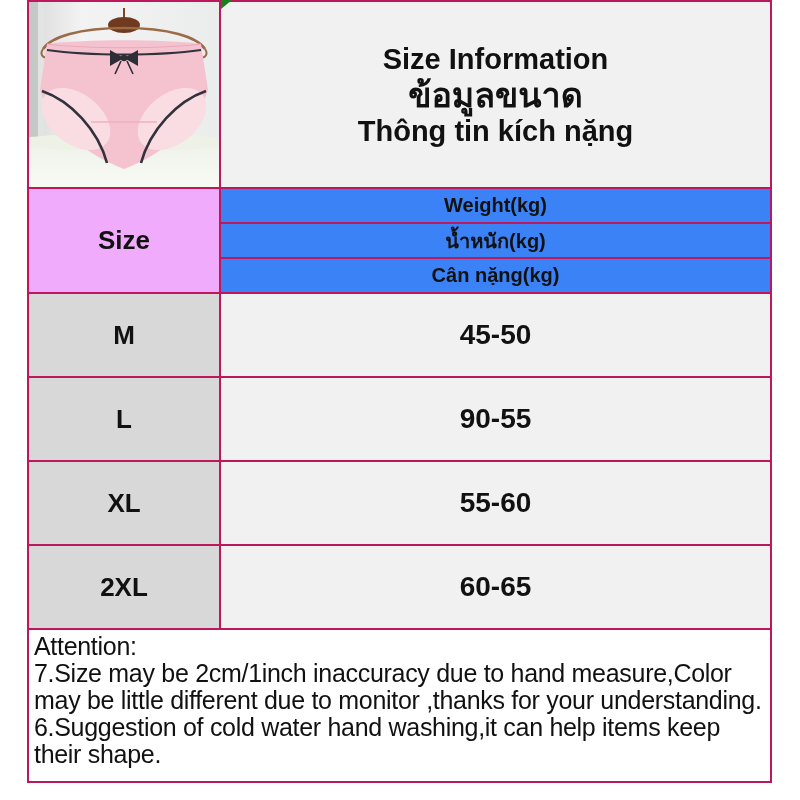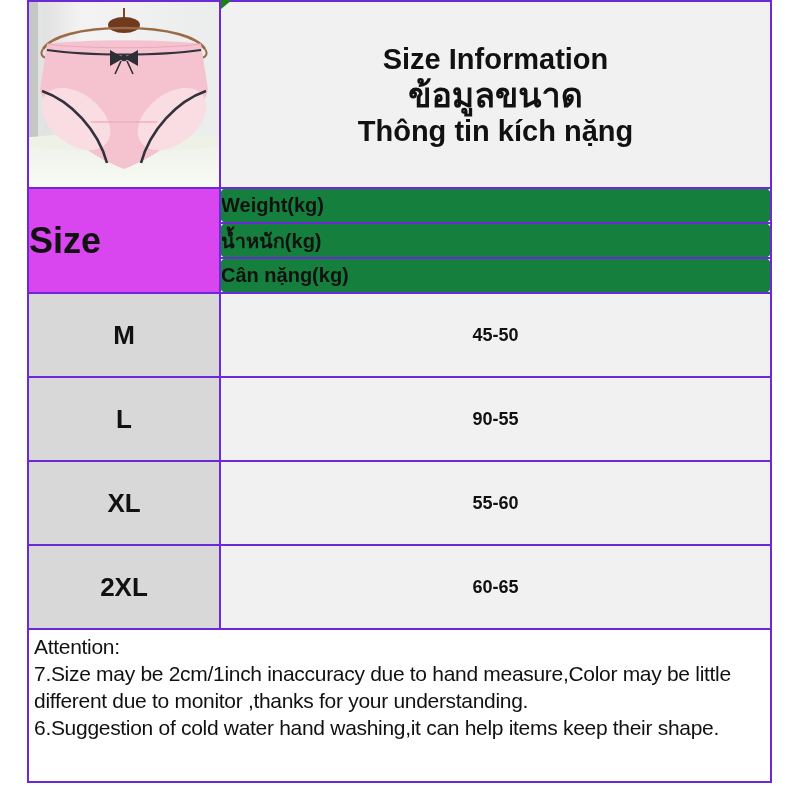--- a/index.html
+++ b/index.html
@@ -1,38 +1,38 @@
 <!DOCTYPE html>
 <html><head>
 <meta charset="utf-8">
 <style>
   html,body{margin:0;padding:0;width:800px;height:800px;background:#ffffff;overflow:hidden;
     font-family:"Liberation Sans","DejaVu Sans",sans-serif;color:#111;}
   .sheet{position:absolute;left:27px;top:0;width:745px;}
   table.size-table{border-collapse:collapse;width:745px;table-layout:fixed;}
-  td{border:2px solid #6d28d9;padding:0;overflow:hidden;}
+  td{border:2px solid #be185d;padding:0;overflow:hidden;}
   
   .cell-image{width:190px;height:185px;background:#eee;}
   .cell-image svg{display:block;width:100%;height:100%;}
   .cell-title{background:#f1f1f1;text-align:center;vertical-align:middle;}
   .title-en,.title-vi{font-size:29px;font-weight:bold;line-height:36px;}
   .title-th{font-size:34px;font-weight:bold;line-height:36px;}
   
-  .cell-size-header{background:#d946ef;vertical-align:middle;
-    font-size:36px;font-weight:bold;}
-  .cell-wh{background:#15803d;vertical-align:middle;
-    font-size:20px;font-weight:bold;height:33px;border-radius:7px;}
+  .cell-size-header{background:#f0abfc;text-align:center;vertical-align:middle;
+    font-size:26px;font-weight:bold;}
+  .cell-wh{background:#3b82f6;text-align:center;vertical-align:middle;
+    font-size:20px;font-weight:bold;height:33px;}
   
   .cell-size{background:#d8d8d8;text-align:center;vertical-align:middle;
     font-size:26px;font-weight:bold;height:82px;}
   .cell-val{background:#f1f1f1;text-align:center;vertical-align:middle;
-    font-size:18px;font-weight:bold;}
+    font-size:28px;font-weight:bold;}
   
   .cell-footer{background:#ffffff;vertical-align:top;height:148px;
-    padding:3px 0 0 5px;font-size:21px;letter-spacing:-0.3px;line-height:27px;}
+    padding:3px 0 0 5px;font-size:25px;letter-spacing:-0.3px;line-height:27px;}
   .green-marker{position:absolute;left:194px;top:0;width:0;height:0;
     border-top:9px solid #1e7d1e;border-right:11px solid transparent;}
 </style>
 </head>
 <body>
 
 <div class="sheet">
   <table class="size-table">
 
     <tbody>

